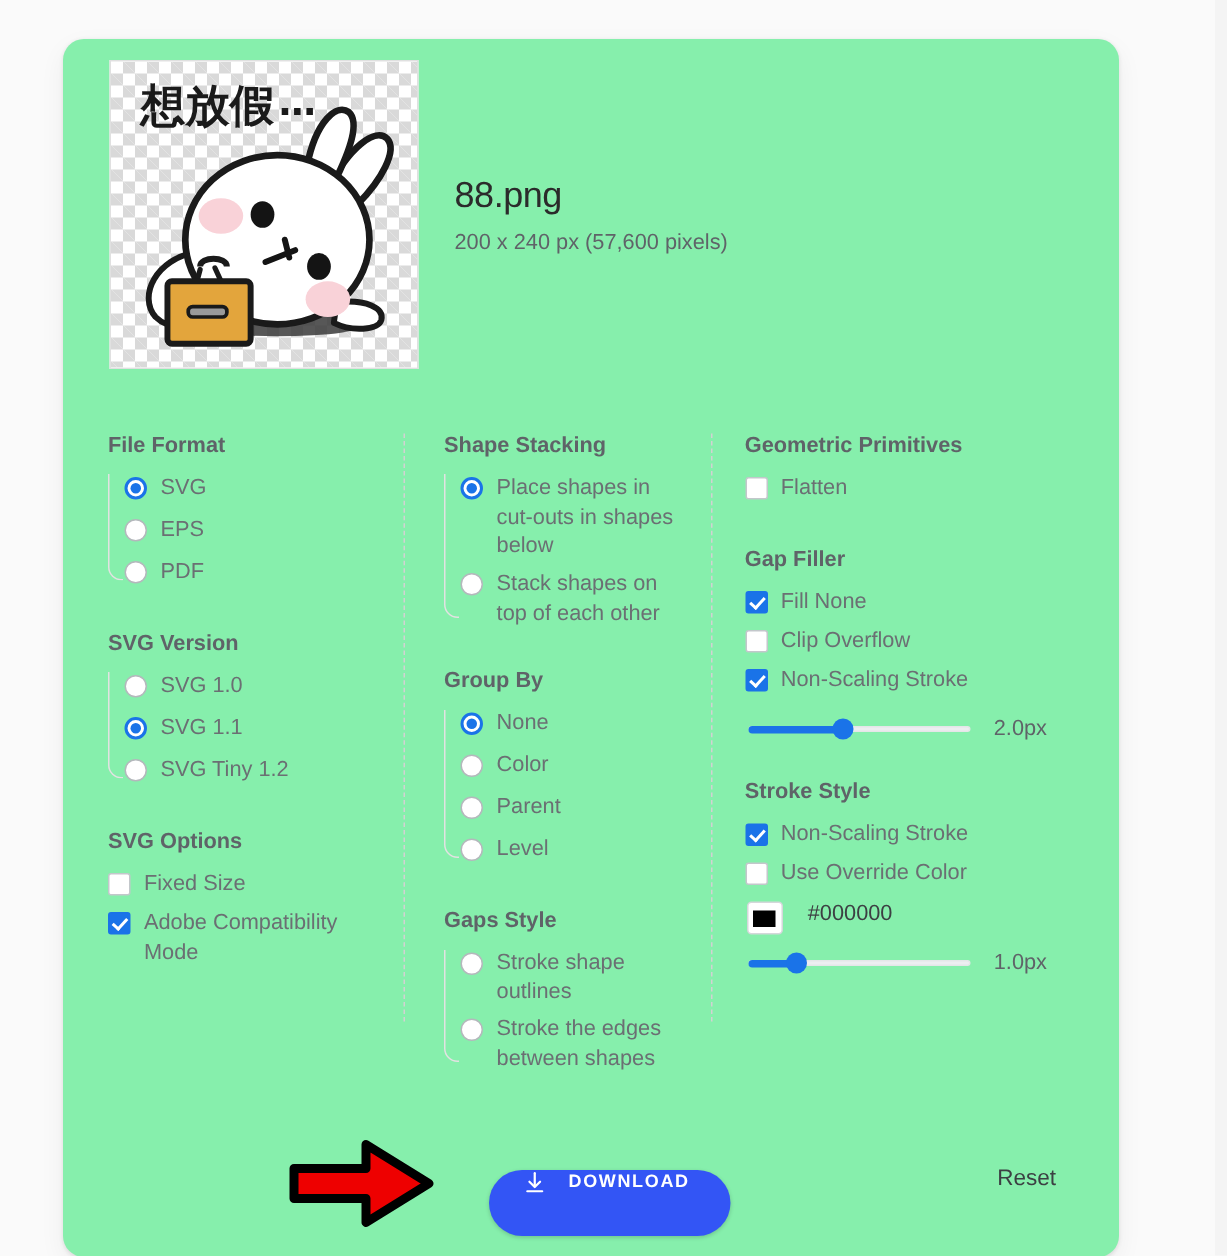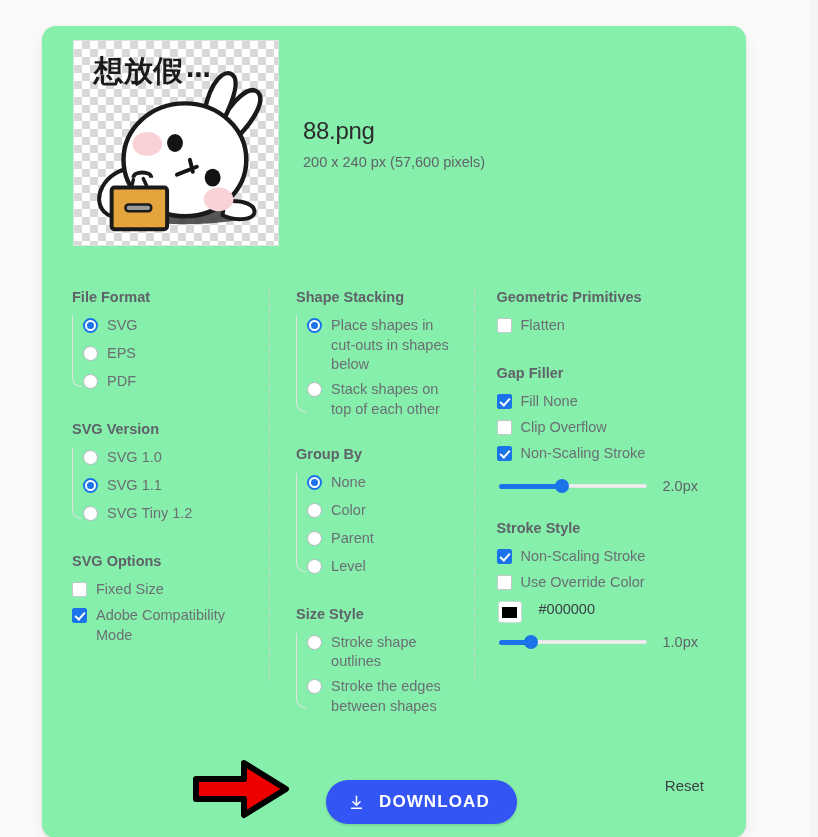--- a/index.html
+++ b/index.html
@@ -289,25 +289,24 @@
   }
 
   .dl-btn {
     height: 44px;
     padding: 0 27px 0 22px;
     border: none;
     border-radius: 22px;
     background: #3355f5;
     color: #ffffff;
     font-family: "Liberation Sans", sans-serif;
-    font-size: 17px;
+    font-size: 12px;
     font-weight: 700;
     letter-spacing: 1.1px;
     display: flex;
-    align-items: center;
     cursor: pointer;
     box-shadow: 0 1px 3px rgba(0,0,0,0.18);
   }
   .dl-icon { margin-right: 14px; display: flex; }
 
   .reset-link {
     position: absolute;
     right: 42px;
     top: 13px;
     font-size: 15px;
@@ -462,21 +461,21 @@
             <span class="opt-label">Parent</span>
           </div>
           <div class="opt">
             <span class="radio"></span>
             <span class="opt-label">Level</span>
           </div>
         </div>
       </div>
 
       <div class="group">
-        <div class="group-title">Size Style</div>
+        <div class="group-title">Gaps Style</div>
         <div class="radio-set">
           <div class="opt">
             <span class="radio"></span>
             <span class="opt-label">Stroke shape outlines</span>
           </div>
           <div class="opt">
             <span class="radio"></span>
             <span class="opt-label" style="max-width:176px">Stroke the edges between shapes</span>
           </div>
         </div>

